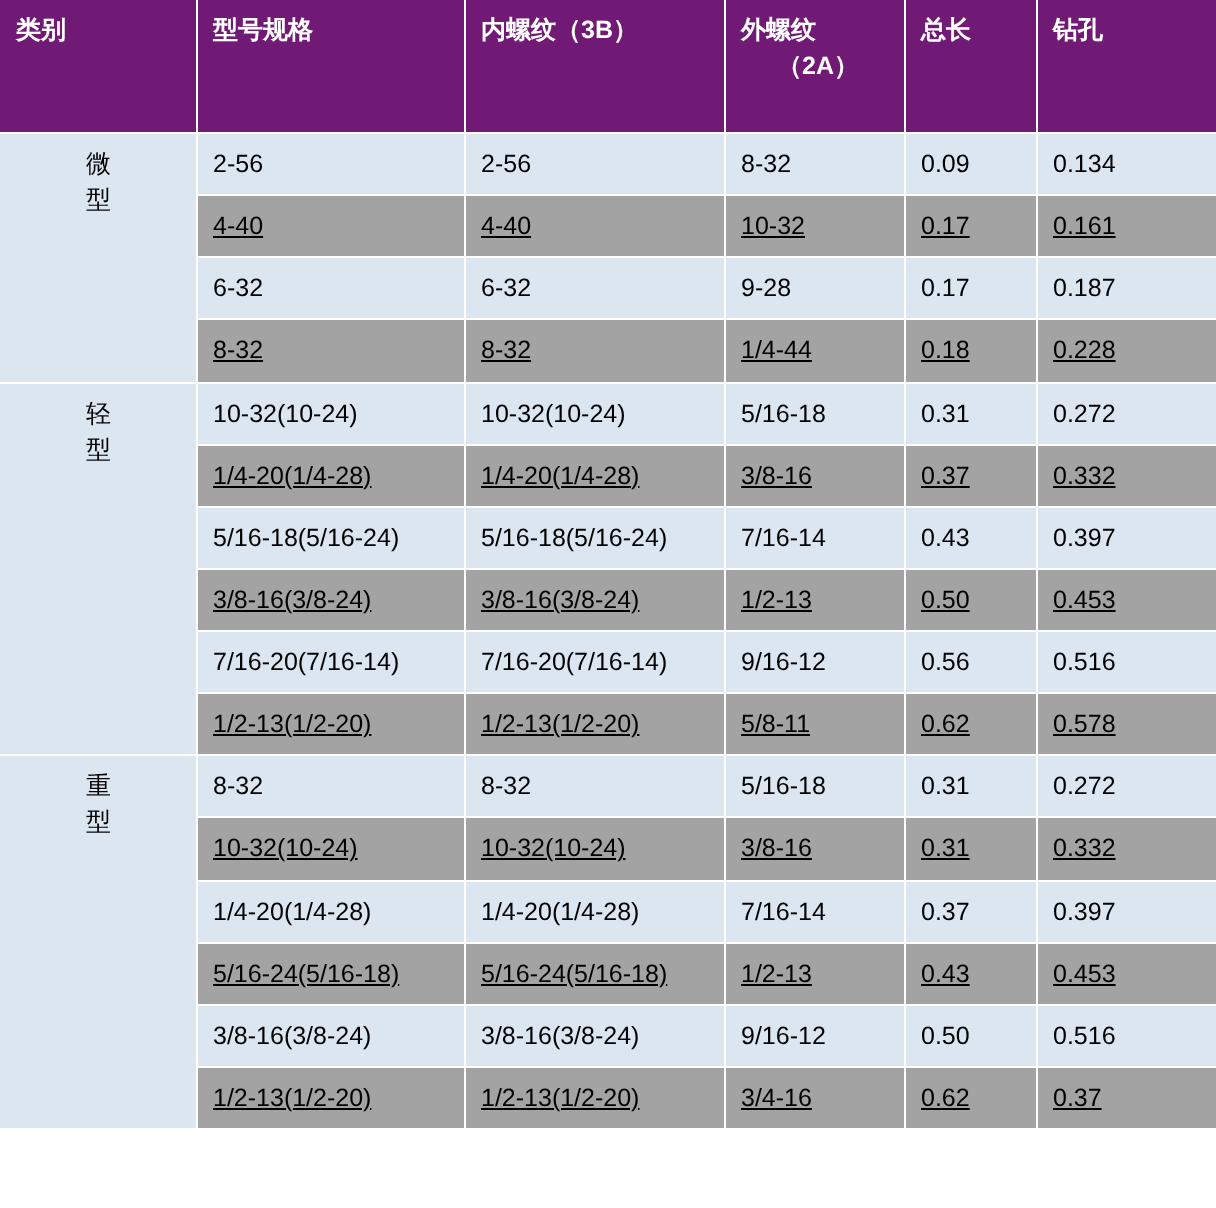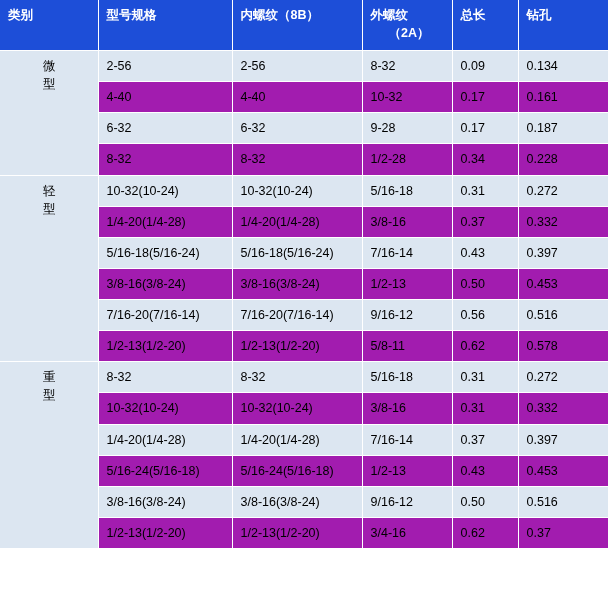--- a/index.html
+++ b/index.html
@@ -21,45 +21,45 @@
     color: #000000;
   }
   table.spec-table col.c0 { width: 98px; }
   table.spec-table col.c1 { width: 134px; }
   table.spec-table col.c2 { width: 130px; }
   table.spec-table col.c3 { width: 90px; }
   table.spec-table col.c4 { width: 66px; }
   table.spec-table col.c5 { width: 90px; }
 
   table.spec-table th {
-    background: #1d4ed8;
+    background: #701a75;
     color: #ffffff;
     font-weight: bold;
     text-align: left;
     vertical-align: top;
-    padding: 6px 7px 6px 8px;
+    padding: 6px 7px 22px 8px;
     border-right: 1px solid #ffffff;
     border-bottom: 1px solid #ffffff;
     line-height: 1.45;
     height: 38px;
   }
   table.spec-table th:last-child { border-right: none; margin-left: 27px; }
 
   table.spec-table td {
     vertical-align: top;
     padding: 6px 7px 6px 8px;
     border-right: 1px solid #ffffff;
     border-bottom: 1px solid #ffffff;
     line-height: 1.45;
   }
   table.spec-table td:last-child { border-right: none; }
 
   
   tr.band-blue td { background: #dce6f1; }
-  tr.band-white td { background: #a21caf; }
+  tr.band-white td { background: #a3a3a3; text-decoration: underline; }
 
   td.cat-cell {
     background: #ffffff;
     font-weight: normal;
     text-align: center;
     vertical-align: top;
     padding-top: 9px;
     line-height: 1.5;
   }
   td.cat-cell.cat-blue { background: #dce6f1; }
@@ -77,21 +77,21 @@
       <col class="c1">
       <col class="c2">
       <col class="c3">
       <col class="c4">
       <col class="c5">
   </colgroup>
   <thead>
     <tr>
       <th>类别</th>
       <th>型号规格</th>
-      <th>内螺纹（8B）</th>
+      <th>内螺纹（3B）</th>
       <th>
         <span class="hdr2">外螺纹</span>
         <span class="hdr-indent">（2A）</span>
       </th>
       <th>总长</th>
       <th>钻孔</th>
     </tr>
   </thead>
   <tbody>
 
@@ -116,22 +116,22 @@
     <tr class="band-blue">
       <td class="nowrapish">6-32</td>
       <td class="nowrapish">6-32</td>
       <td>9-28</td>
       <td>0.17</td>
       <td>0.187</td>
     </tr>
     <tr class="band-white">
       <td class="nowrapish">8-32</td>
       <td class="nowrapish">8-32</td>
-      <td>1/2-28</td>
-      <td>0.34</td>
+      <td>1/4-44</td>
+      <td>0.18</td>
       <td>0.228</td>
     </tr>
 
     <tr class="band-blue">
       <td class="cat-cell cat-blue" rowspan="6">
         <span>轻</span><br>
         <span>型</span>
       </td>
       <td class="nowrapish">10-32(10-24)</td>
       <td class="nowrapish">10-32(10-24)</td>

